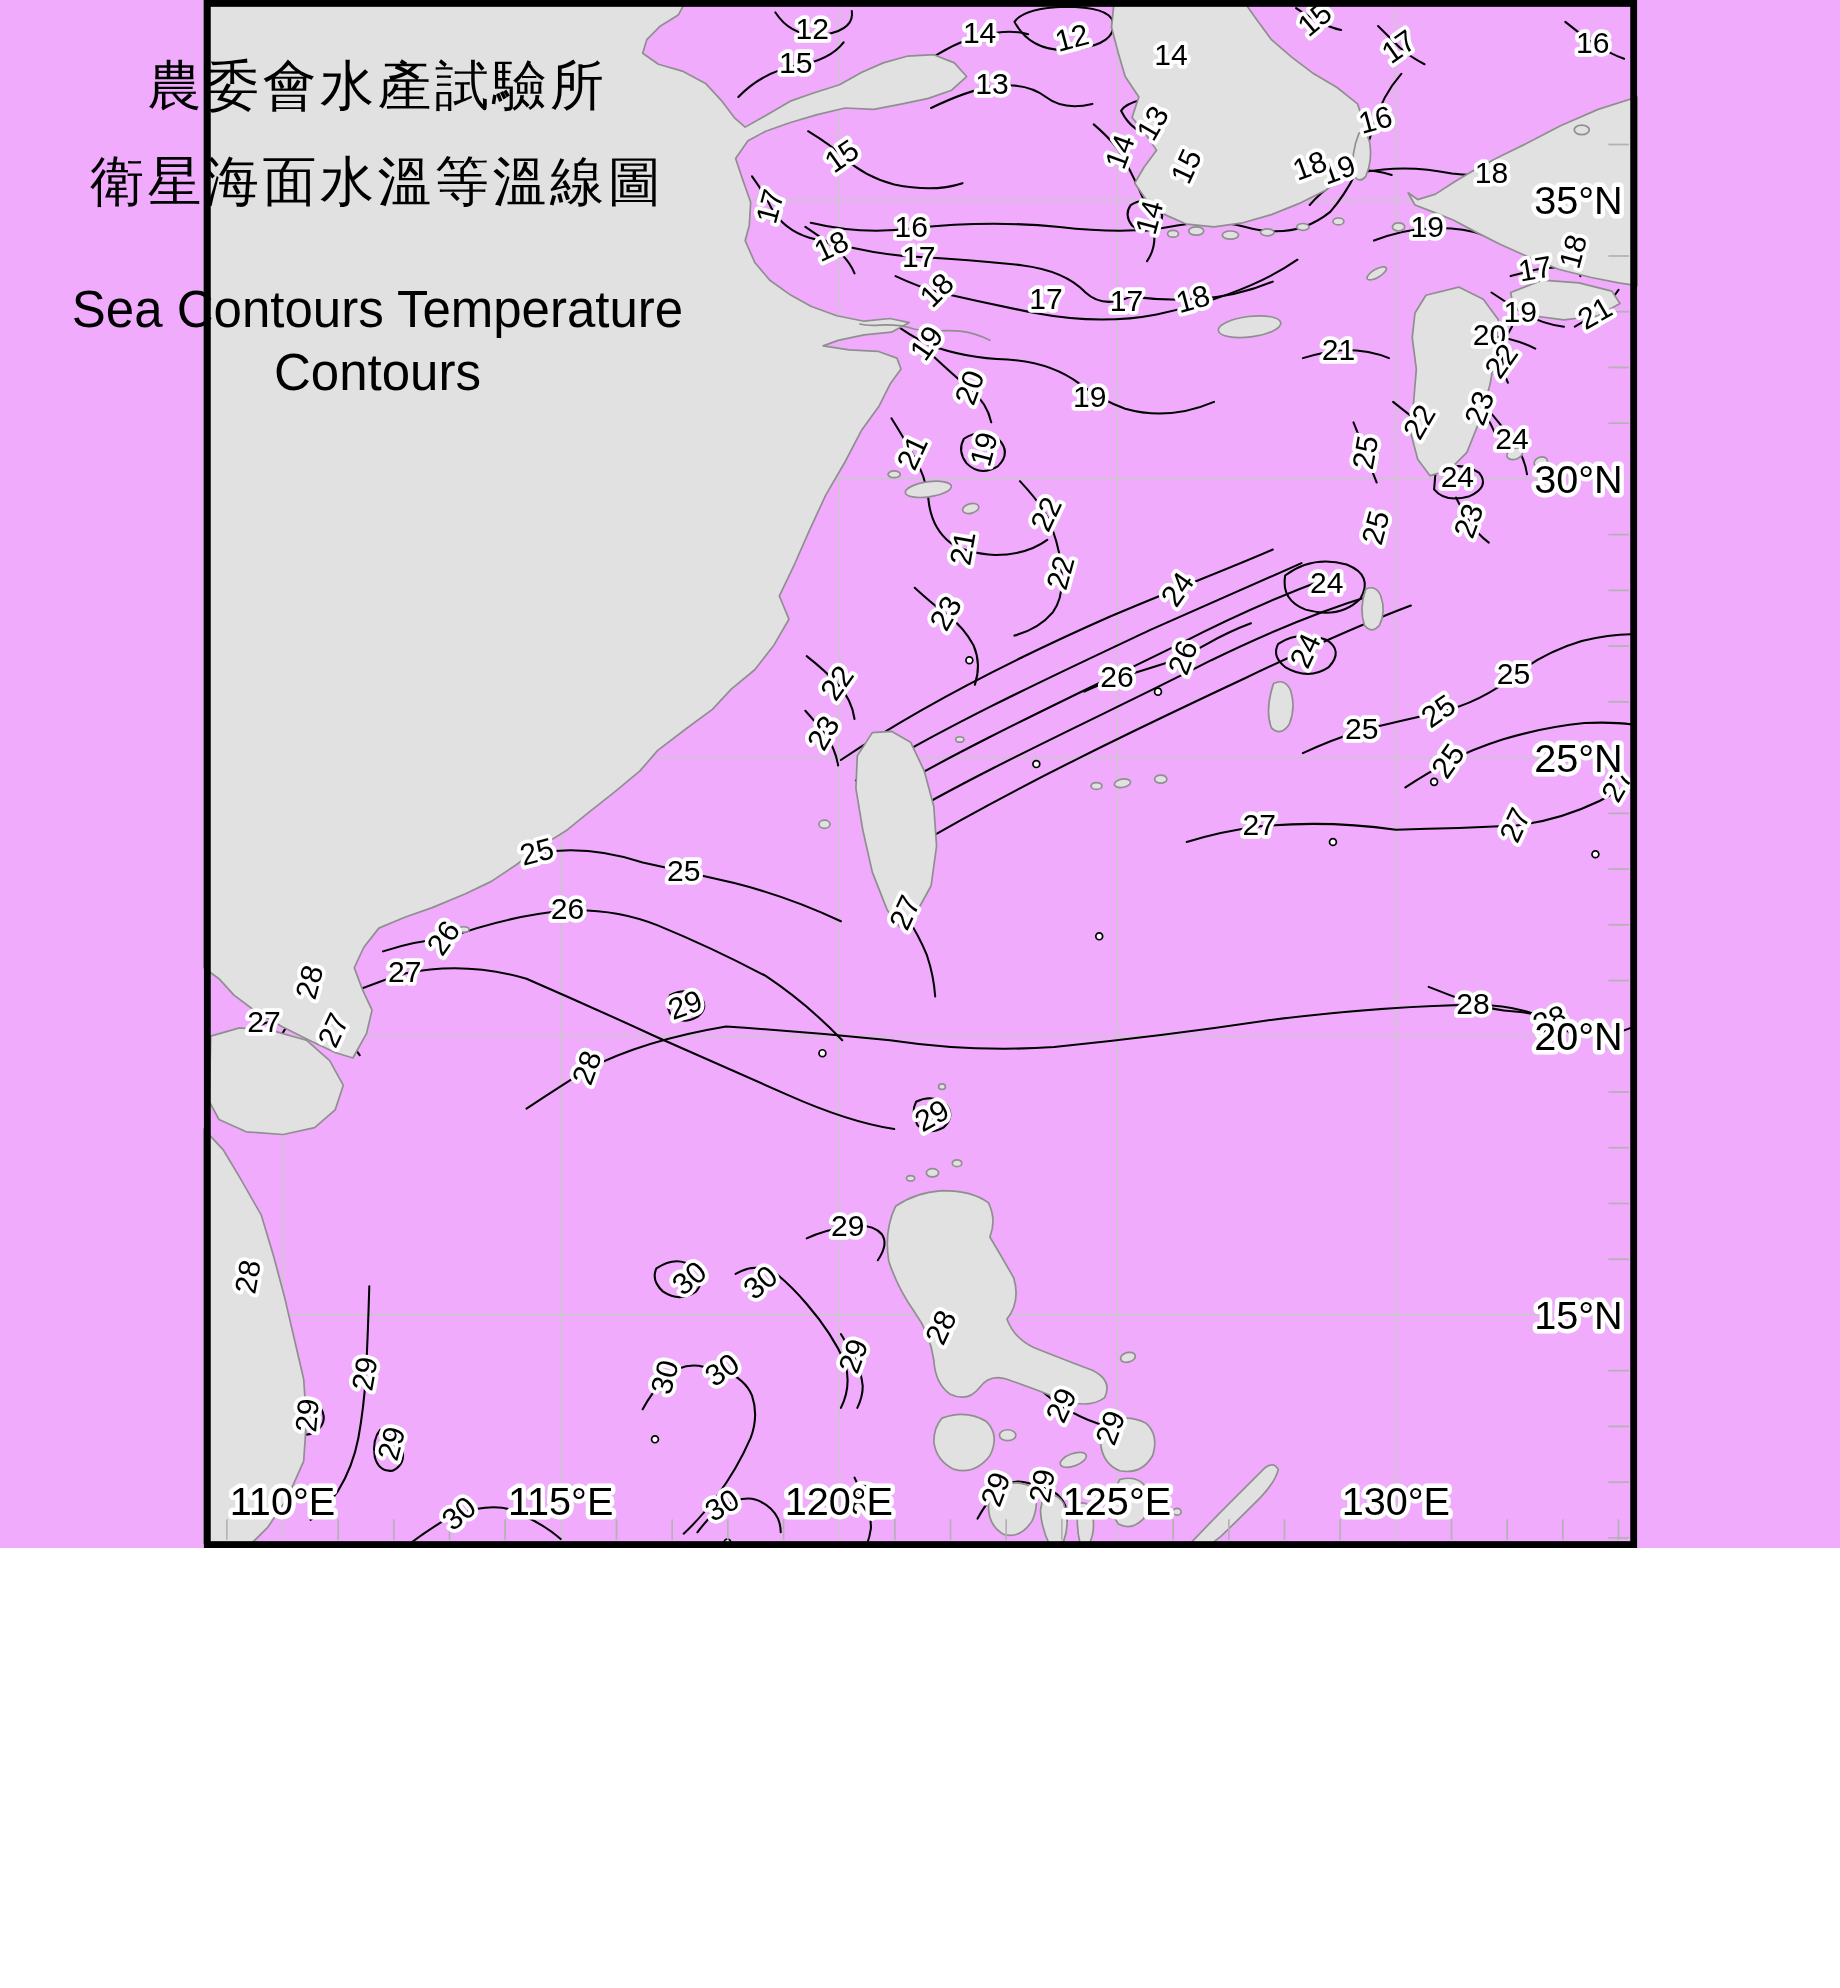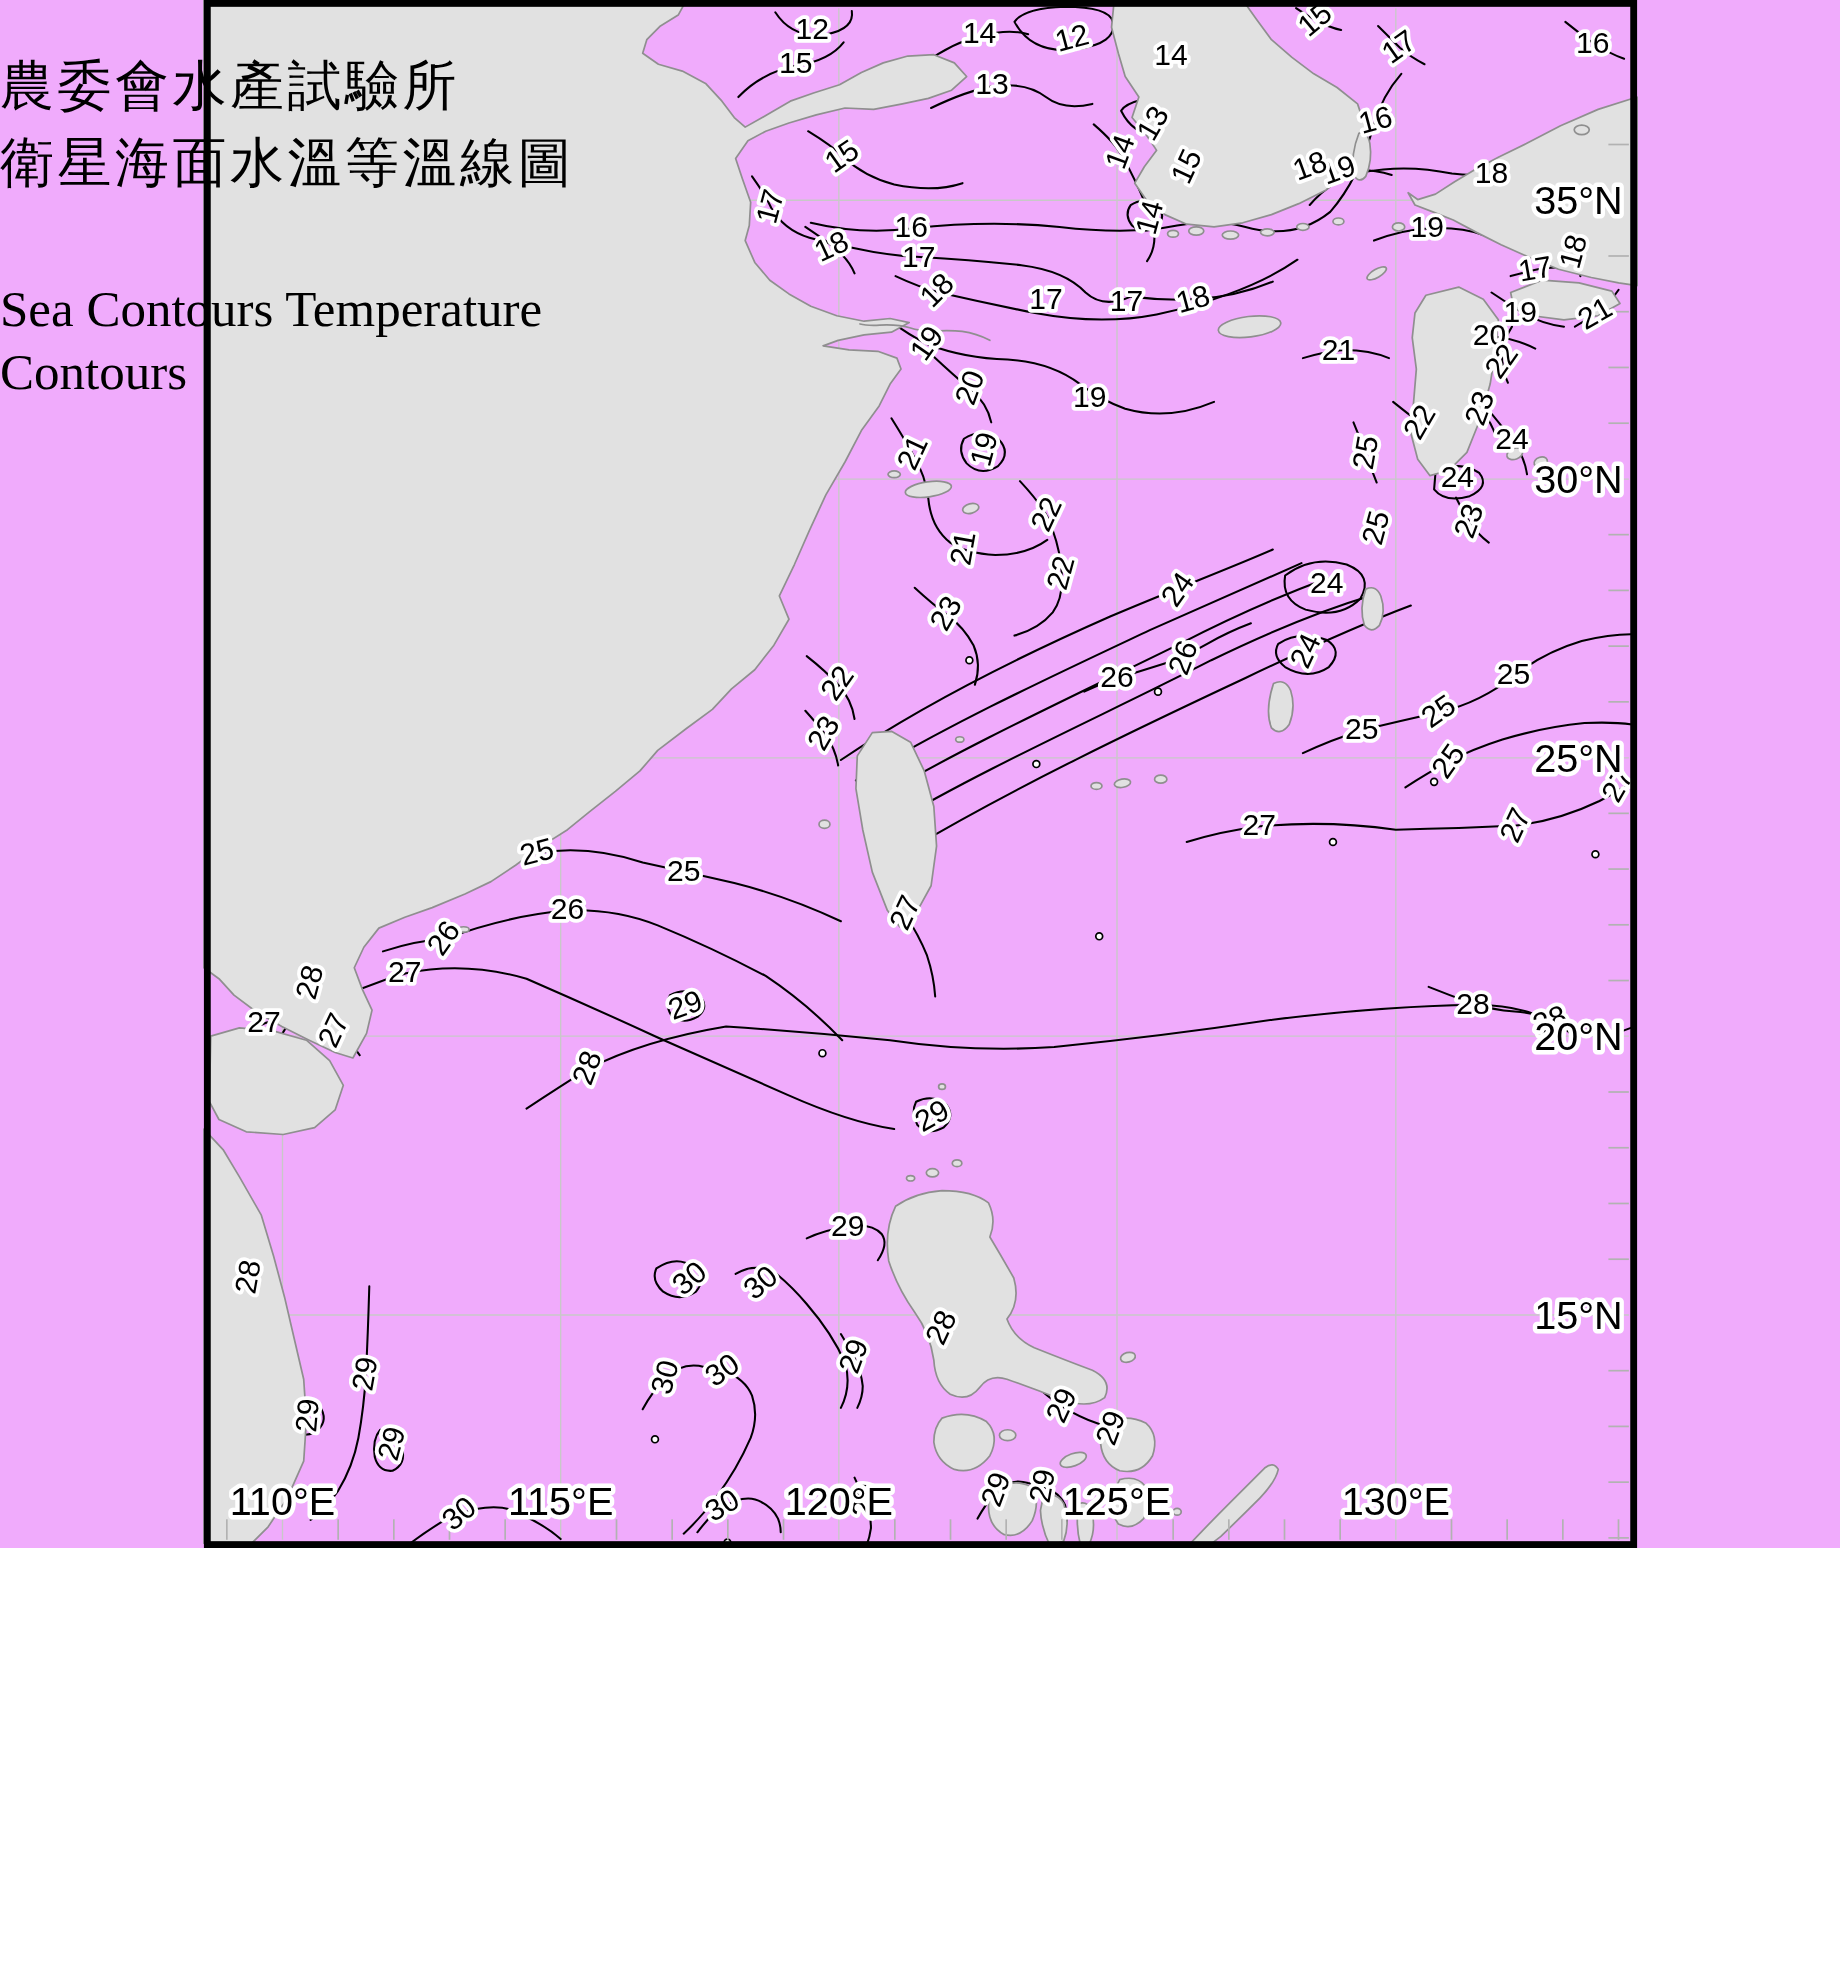--- a/index.html
+++ b/index.html
@@ -11,22 +11,22 @@
   .river{fill:none;stroke:#8f8f8f;stroke-width:2.5;stroke-linecap:round;}
   .gline{stroke:#c8c8c8;stroke-width:2;}
   .tick{stroke:#b2b2b2;stroke-width:2.5;}
   .cdot{fill:#fff;stroke:#000;stroke-width:2.5;}
   text{dominant-baseline:central;}
   .clabel{font-size:44px;fill:#000;stroke:#fff;stroke-width:11px;paint-order:stroke;
           stroke-linejoin:round;text-anchor:middle;}
   .axlabel{font-size:58px;fill:#000;stroke:#fff;stroke-width:13px;paint-order:stroke;
            stroke-linejoin:round;}
   .titleblock{position:absolute;left:0;top:0;width:755px;height:562px;pointer-events:none;}
-  .tline{position:absolute;left:0;width:755px;text-align:left;transform:translateY(-50%);
-         color:#000;white-space:nowrap;font-family:Liberation Serif, serif;}
+  .tline{position:absolute;left:0;width:755px;text-align:center;transform:translateY(-50%);
+         color:#000;white-space:nowrap;}
   .t-zh{font-size:54px;letter-spacing:3.5px;}
   .t-en{font-size:51px;}
   .t-date{font-size:60px;}
 </style>
 </head>
 <body>
 
 <div id="page">
 <svg id="map-svg" viewBox="0 0 2097 2265">
 
@@ -347,18 +347,18 @@
         <text class="axlabel" x="2076" y="1109" text-anchor="end">25°N</text>
         <text class="axlabel" x="2076" y="1516" text-anchor="end">20°N</text>
         <text class="axlabel" x="2076" y="1924" text-anchor="end">15°N</text>
       </g>
 
   <rect x="5" y="5" width="2087" height="2255" fill="none" stroke="#000" stroke-width="10"></rect>
 </svg>
 
 <div class="titleblock">
   <div class="tline t-zh" style="top:86px">農委會水產試驗所</div>
-  <div class="tline t-zh" style="top:163px">衛星海面水溫等溫線圖</div>
+  <div class="tline t-zh" style="top:182px">衛星海面水溫等溫線圖</div>
   <div class="tline t-en" style="top:309px">Sea Contours Temperature</div>
   <div class="tline t-en" style="top:372px">Contours</div>
 </div>
 </div>
 
 
 </body></html>

